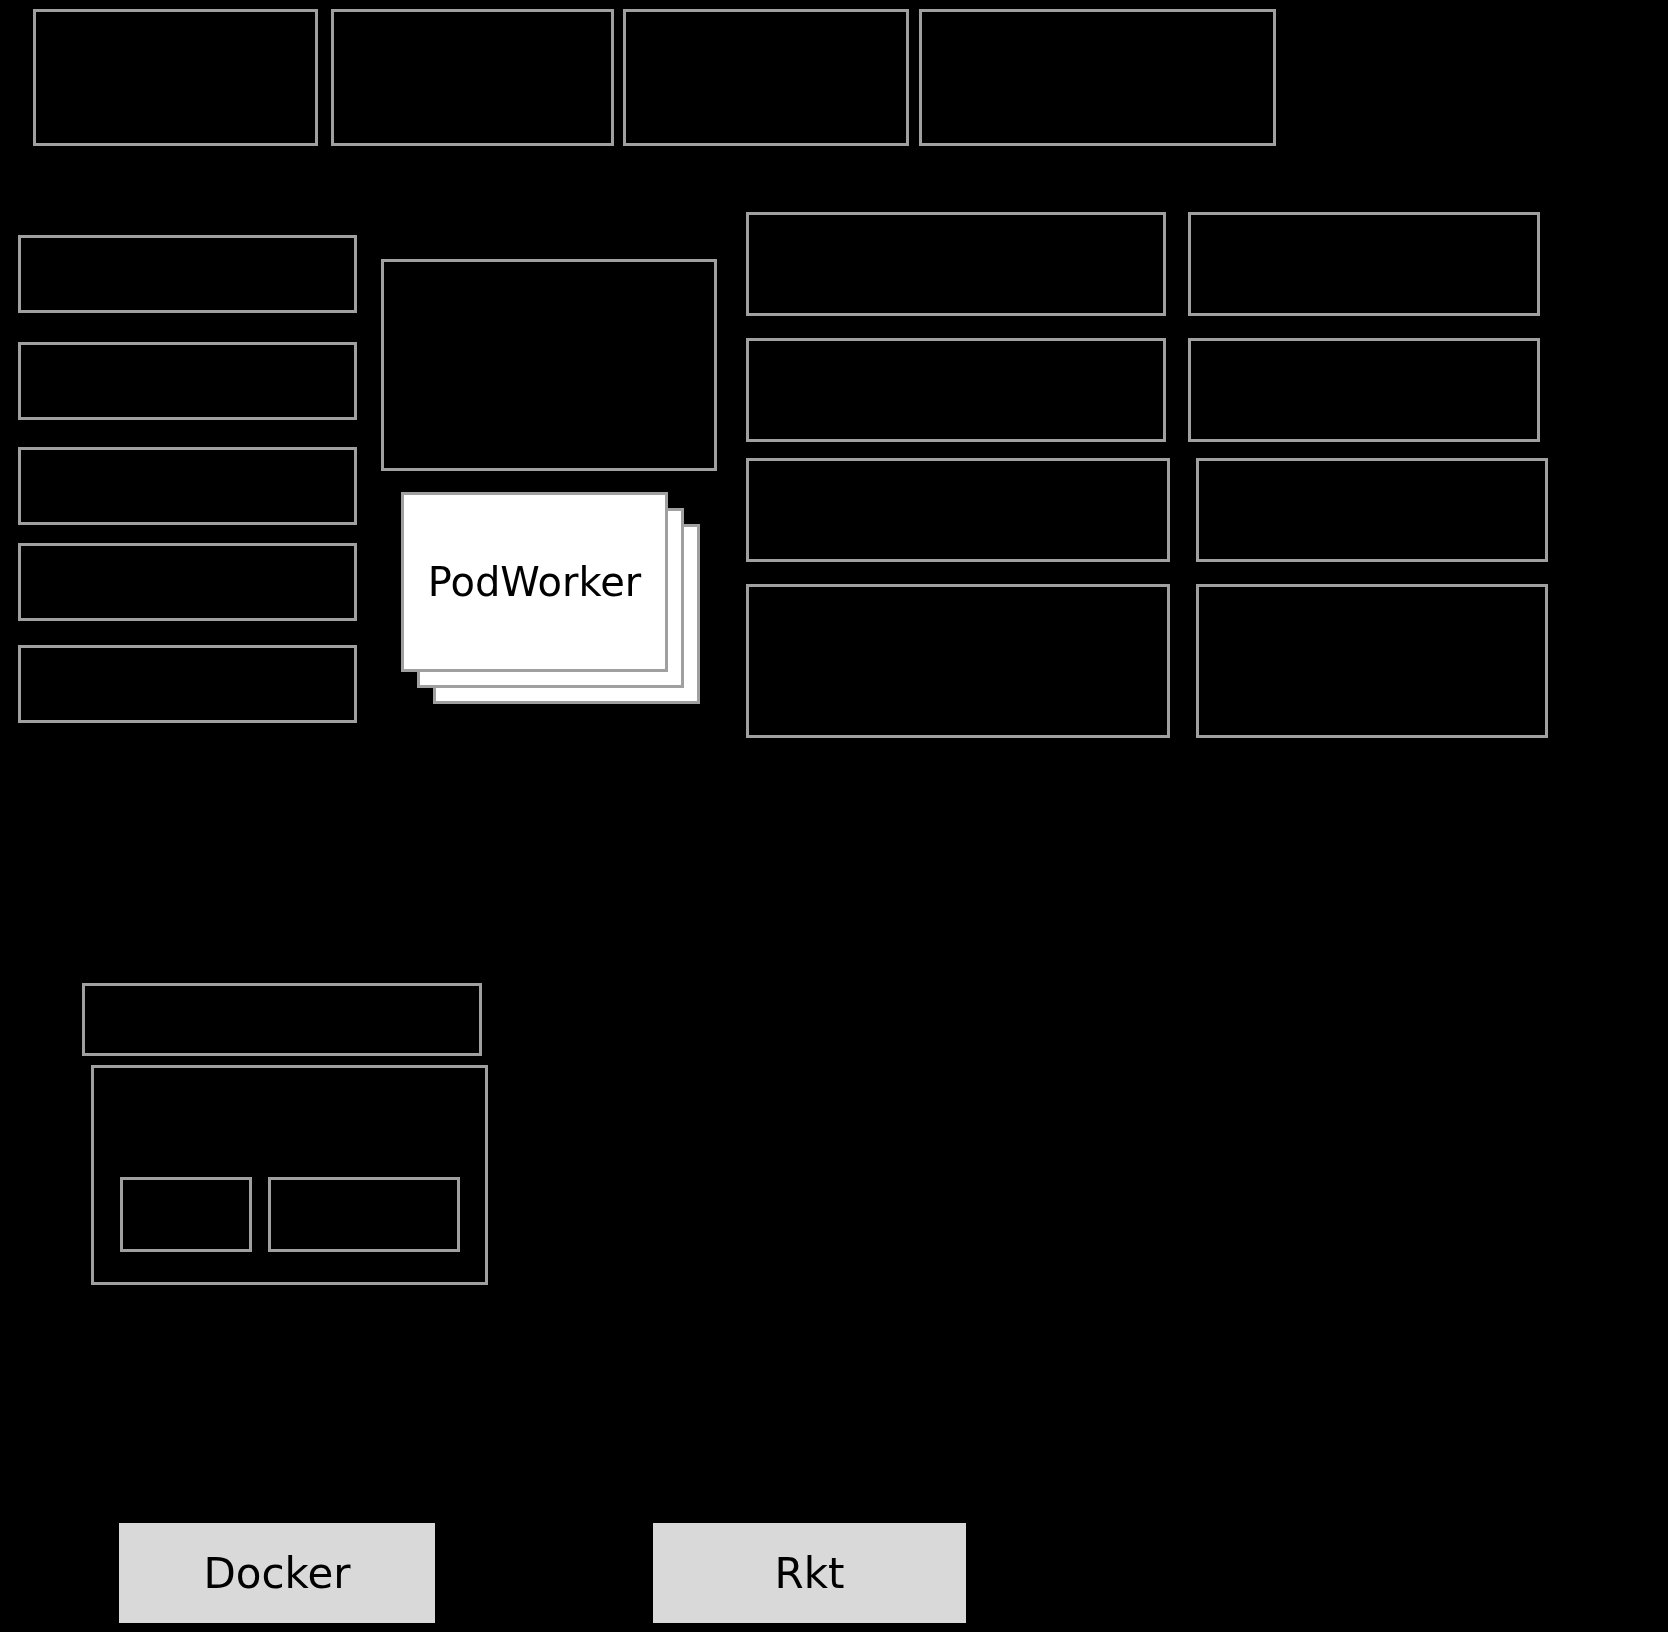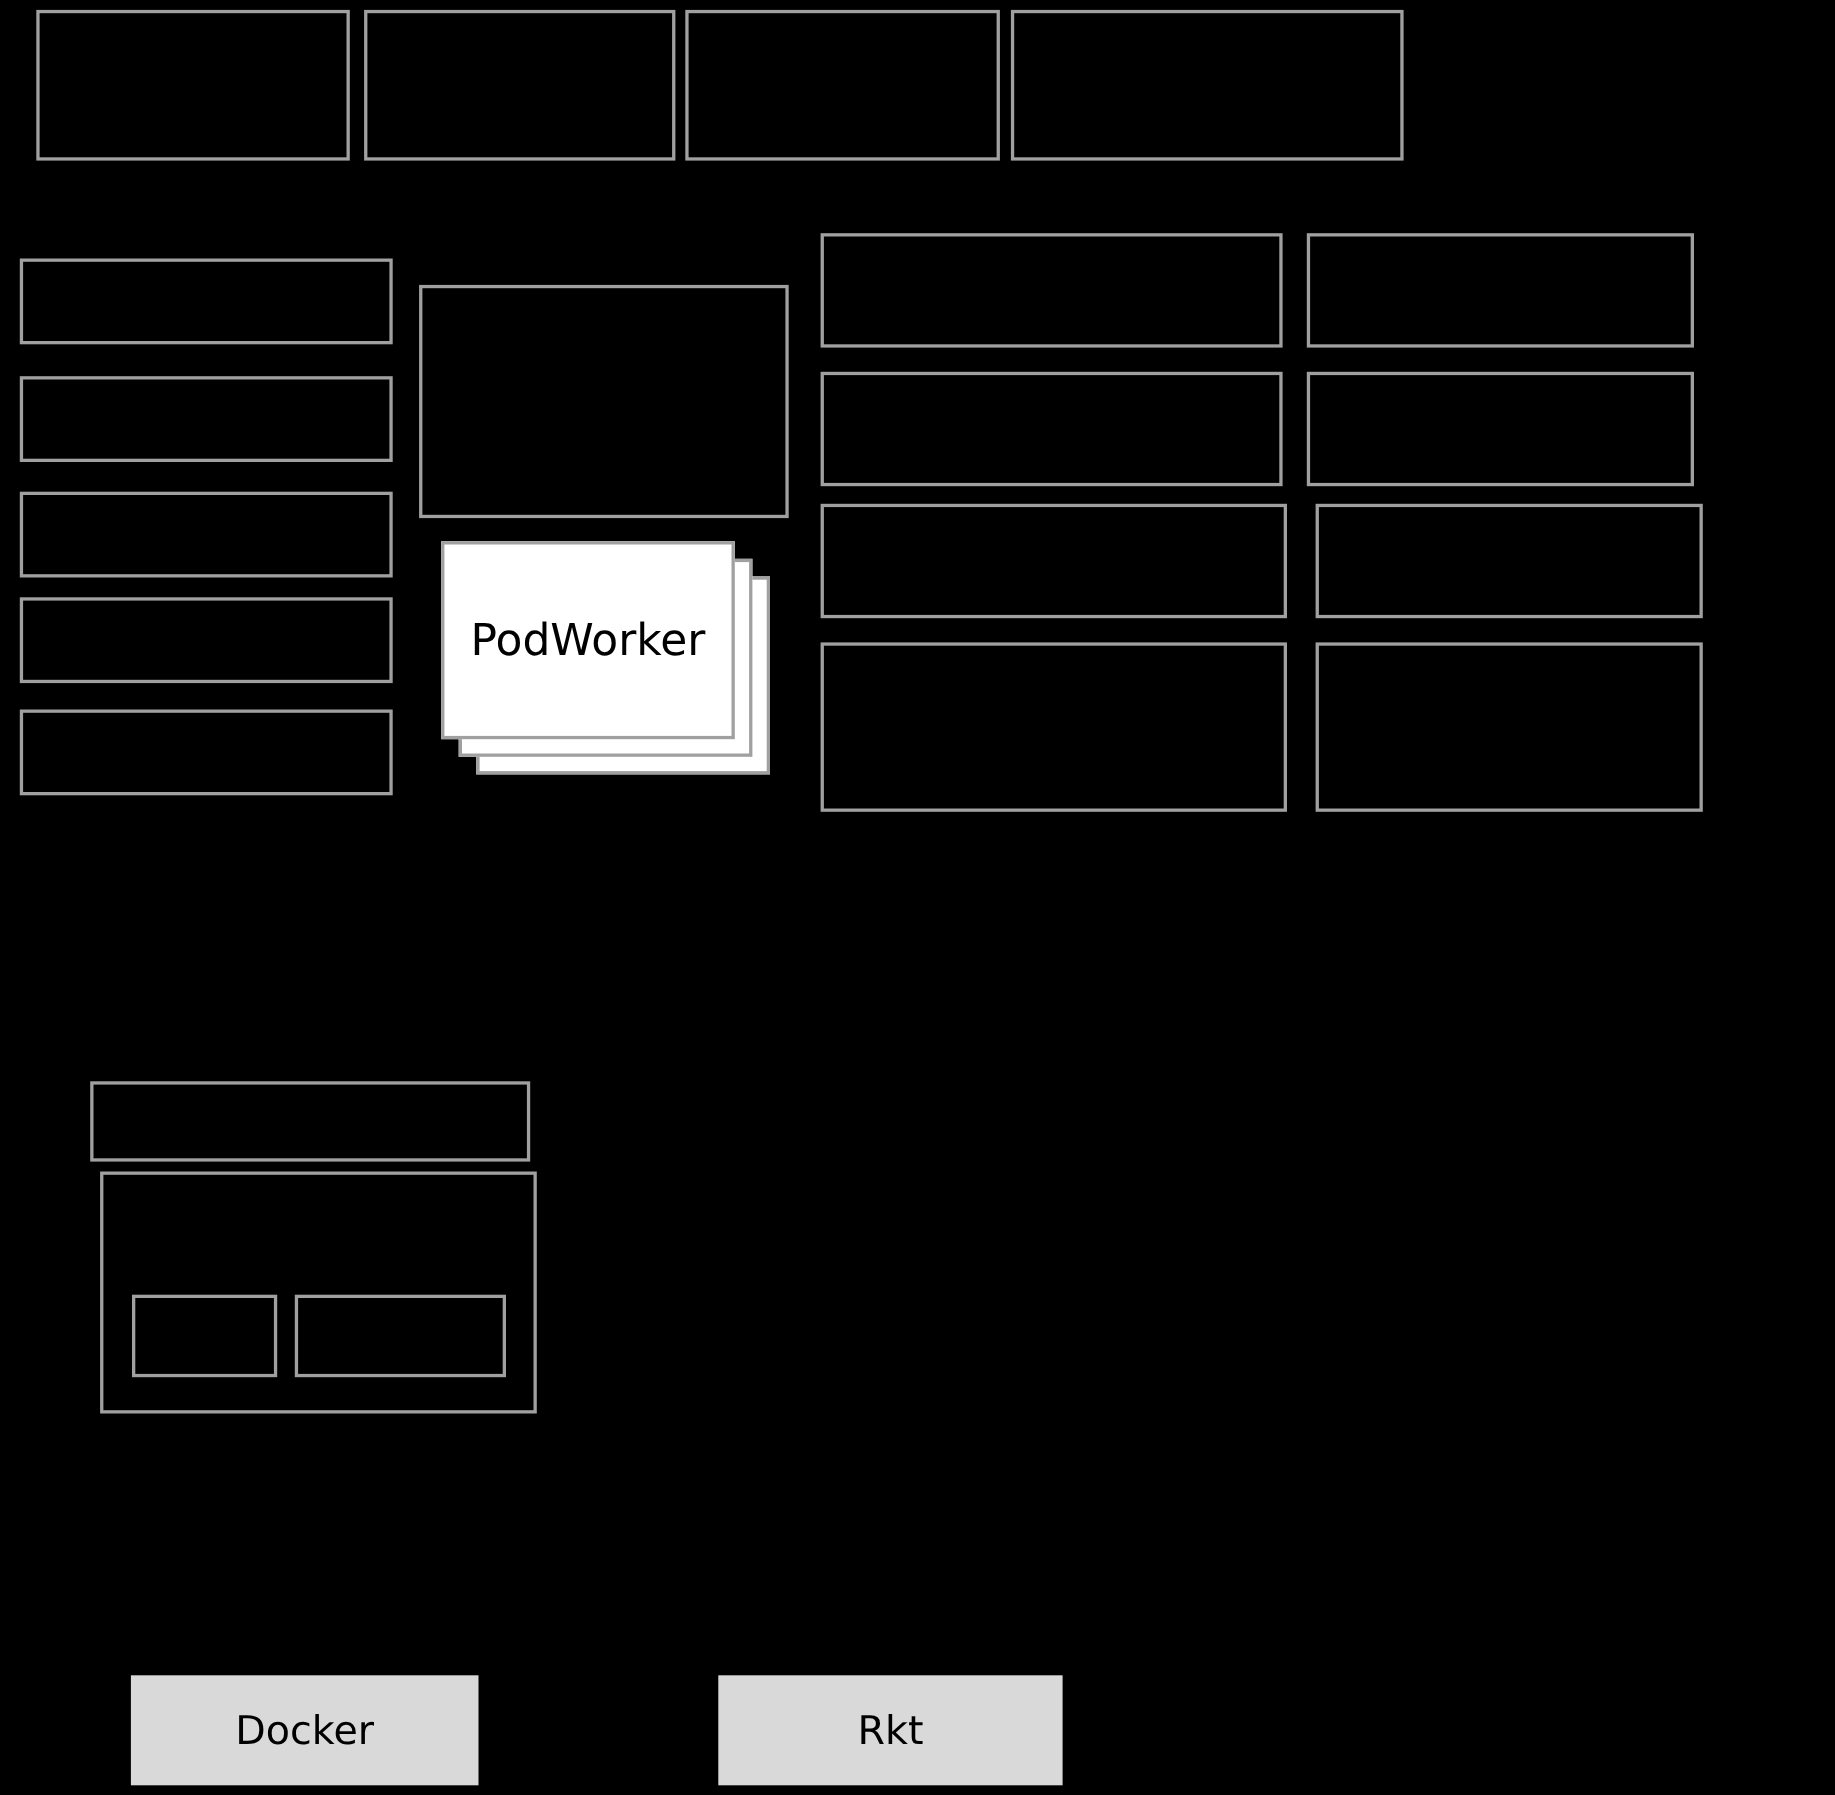--- a/index.html
+++ b/index.html
@@ -55,21 +55,21 @@
   .btn {
     position: absolute;
     box-sizing: border-box;
     background: #d9d9d9;
     border: 0;
     color: #000000;
     display: flex;
     align-items: center;
     justify-content: center;
     text-align: center;
-    font-size: 36px;
+    font-size: 42px;
     overflow: hidden;
   }
 </style>
 </head>
 <body>
 
 <div id="canvas">
 
   <div class="node" style="left:33px; top:9px; width:285px; height:137px;">
     <span></span>

